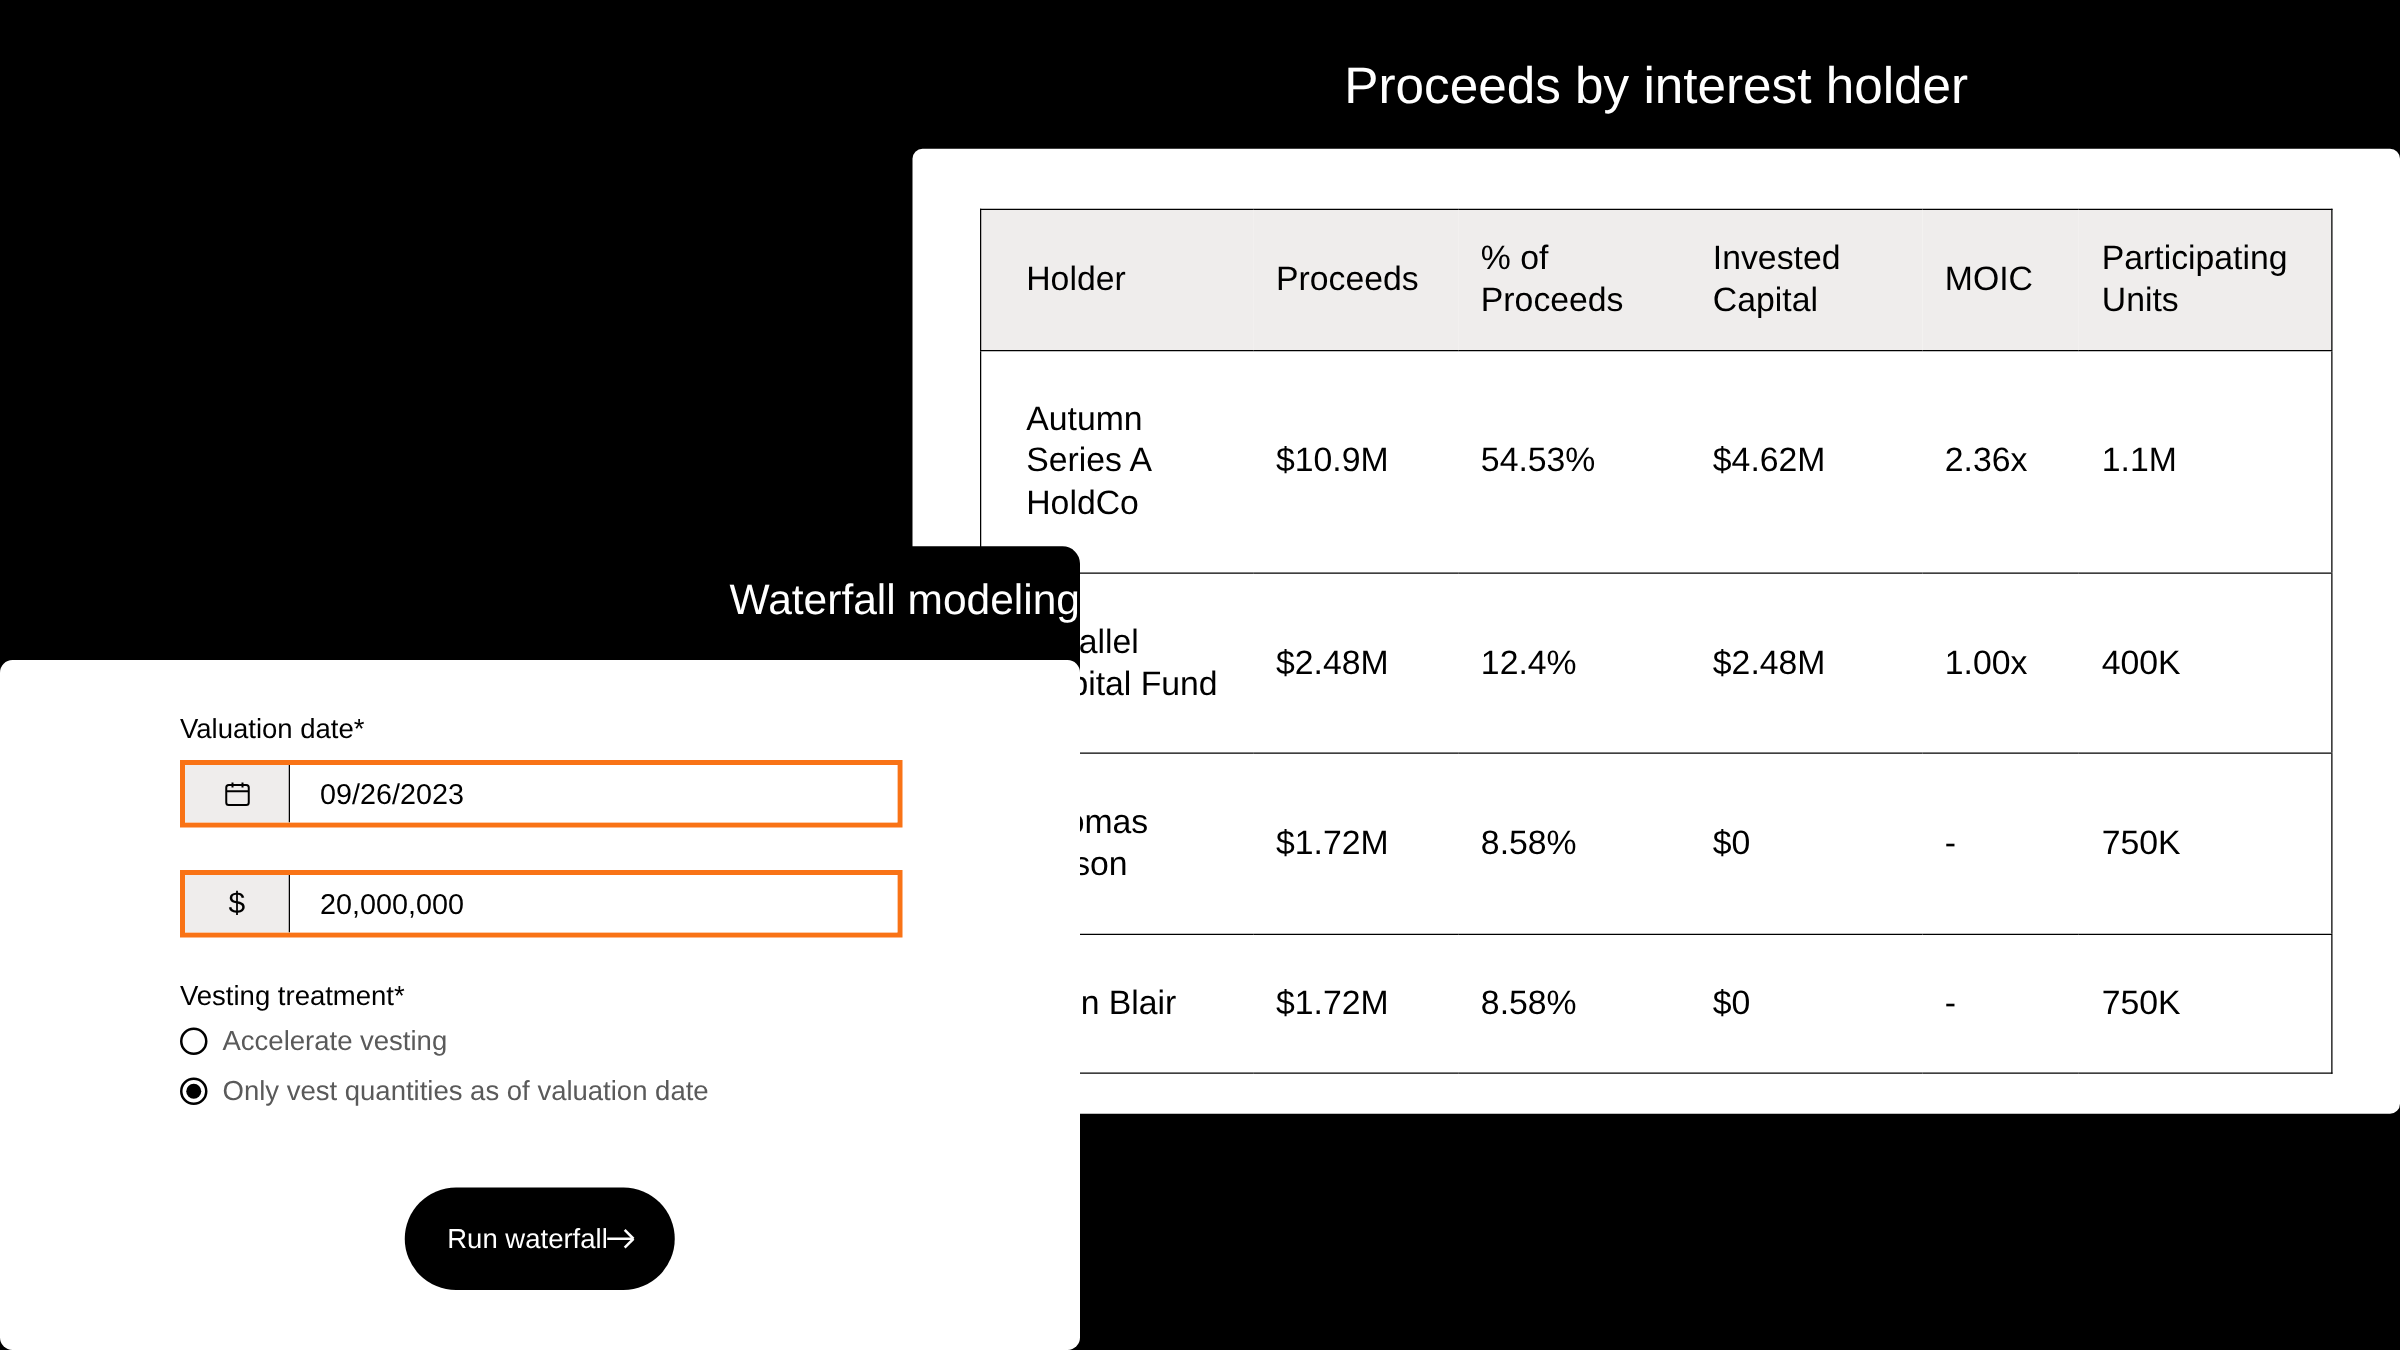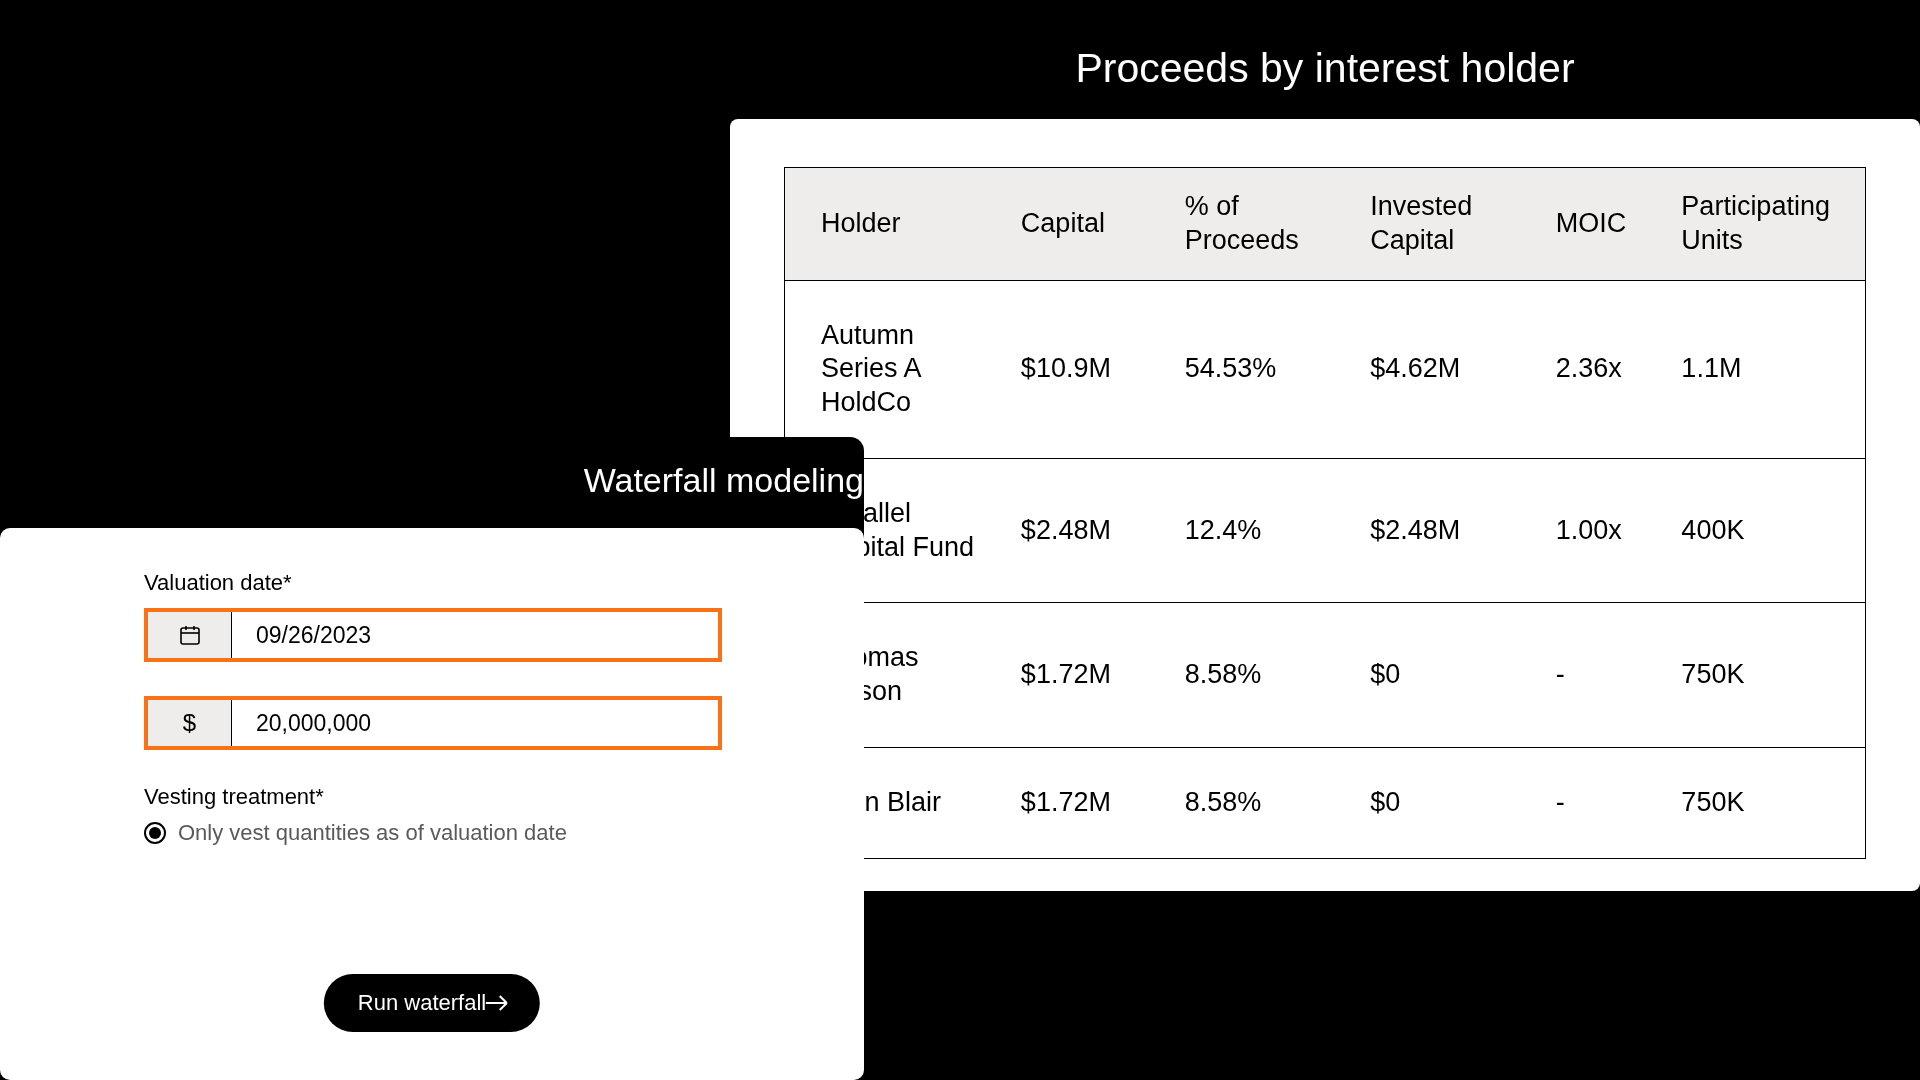--- a/index.html
+++ b/index.html
@@ -158,21 +158,21 @@
   }
   .run-btn {
     position: absolute;
     left: 50%;
     transform: translateX(-50%);
     bottom: 48px;
     background: #000;
     color: #fff;
     border: none;
     border-radius: 999px;
-    padding: 16px 34px;
+    padding: 28px 34px;
     font-size: 22px;
     display: flex;
     align-items: center;
     cursor: pointer;
   }
   .arrow {
     width: 20px; height: 2px;
     background: #fff;
     position: relative;
   }
@@ -191,21 +191,21 @@
 </head>
 <body>
 
 <div class="proceeds-title">Proceeds by interest holder</div>
 
 <div class="proceeds-panel">
   <table class="proceeds">
     <thead>
       <tr>
         <th class="col-holder">Holder</th>
-        <th class="col-proceeds">Capital</th>
+        <th class="col-proceeds">Proceeds</th>
         <th class="col-pct">% of Proceeds</th>
         <th class="col-invested">Invested Capital</th>
         <th class="col-moic">MOIC</th>
         <th class="col-units">Participating Units</th>
       </tr>
     </thead>
     <tbody>
       <tr>
         <td>Autumn Series A HoldCo</td>
         <td>$10.9M</td>
@@ -262,20 +262,24 @@
       </div>
 
       <div class="input-row">
         <div class="input-adornment">$</div>
         <input class="input-value" type="text" value="20,000,000" style="">
       </div>
 
       <div class="field-label">Vesting treatment*</div>
       <div class="radio-group">
         <div class="radio-row">
+          <span class="radio-outer"></span>
+          <span class="radio-label">Accelerate vesting</span>
+        </div>
+        <div class="radio-row">
           <span class="radio-outer">
             <span class="radio-inner"></span>
           </span>
           <span class="radio-label">Only vest quantities as of valuation date</span>
         </div>
       </div>
 
     </div>
 
     <button class="run-btn">

